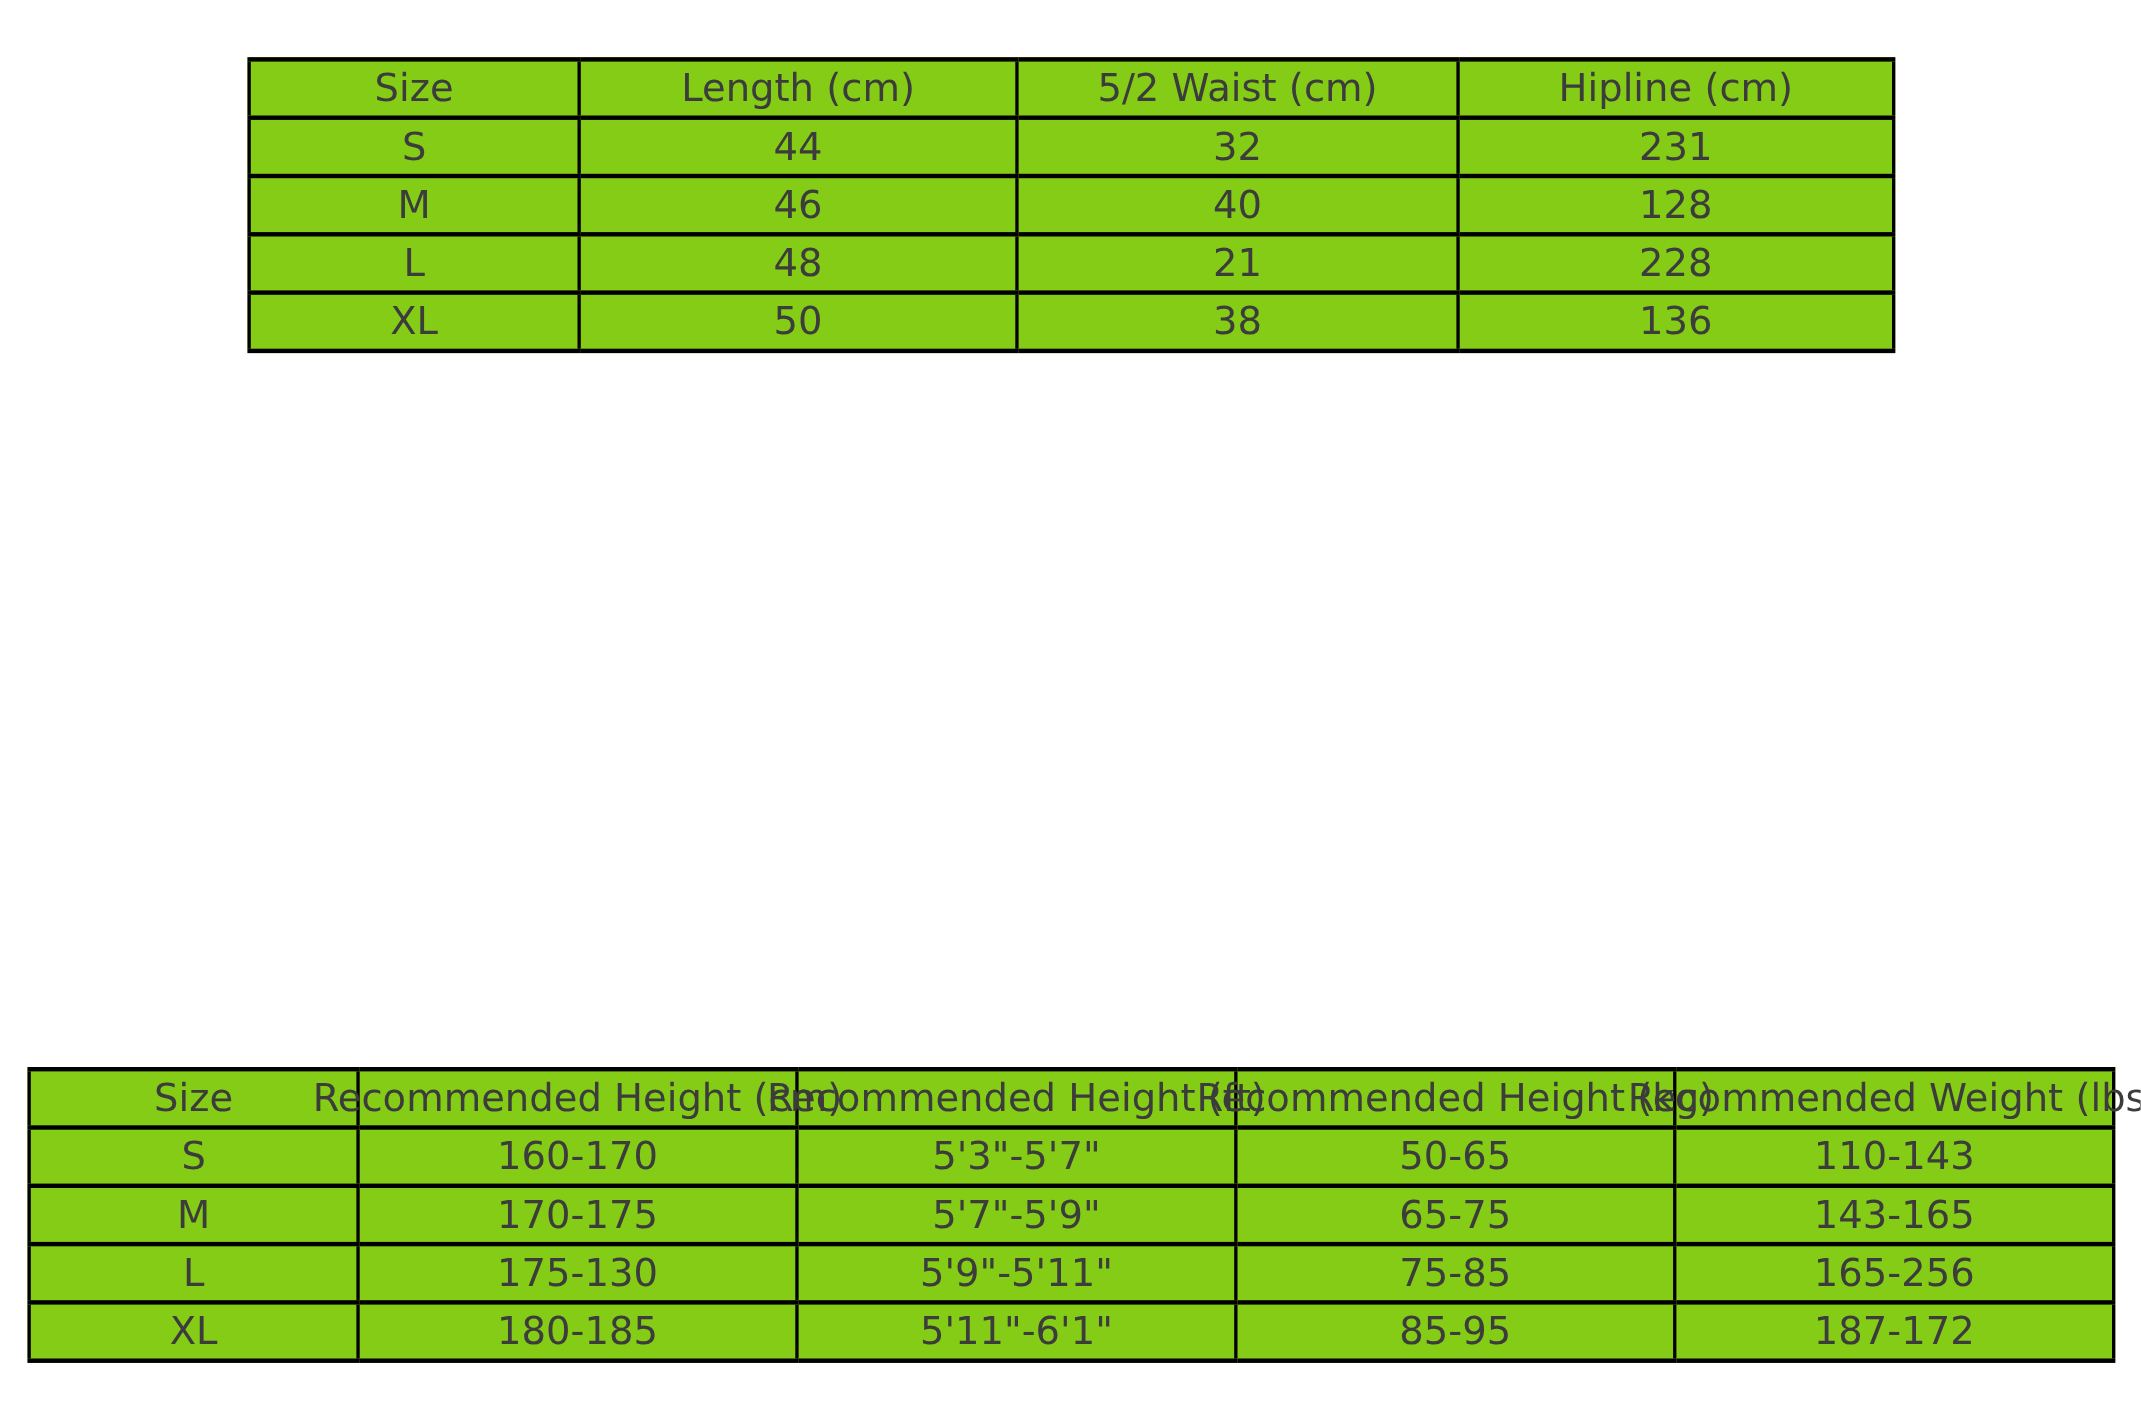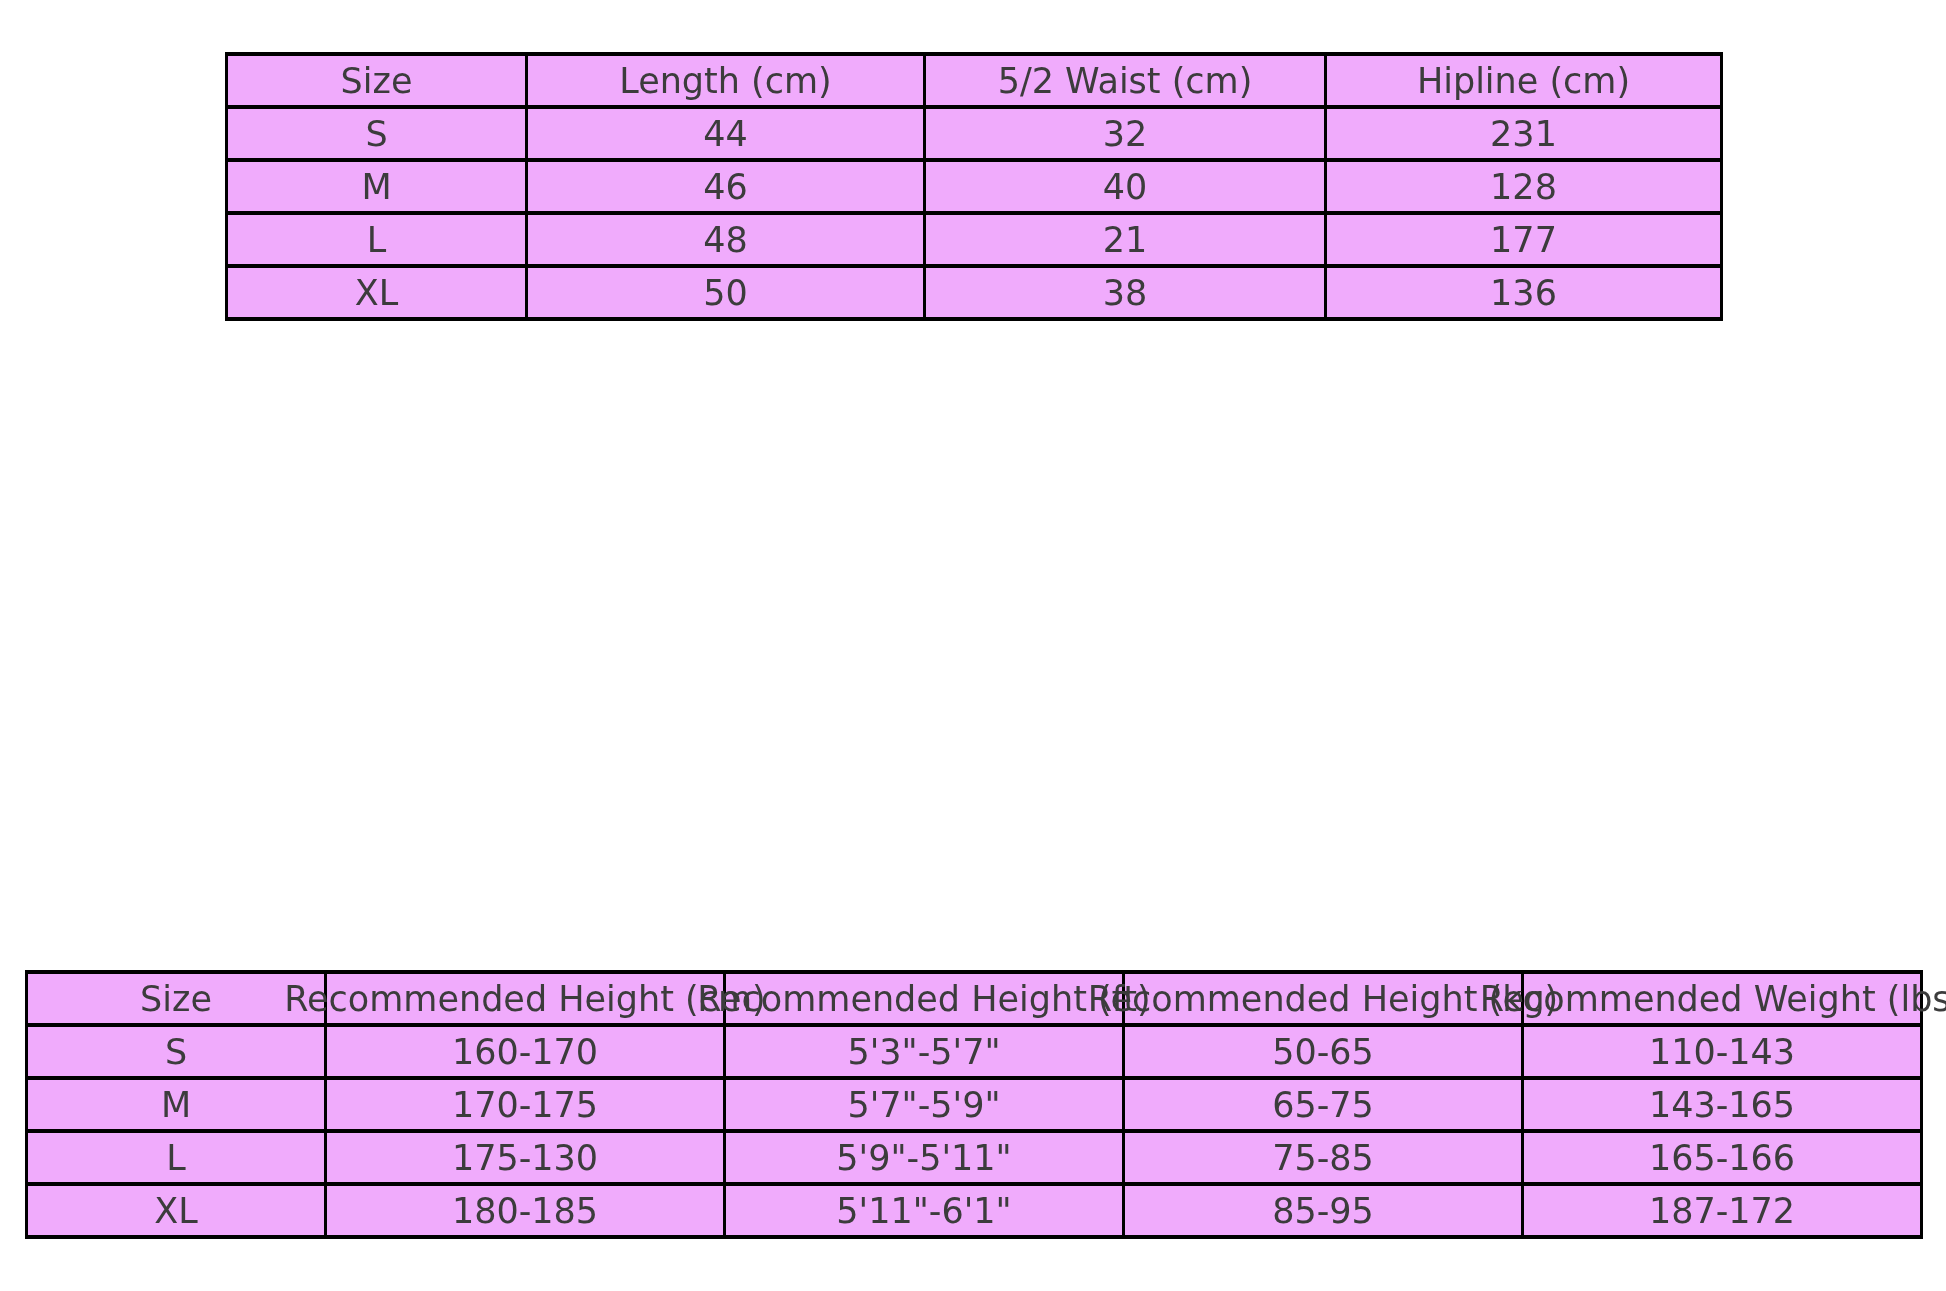--- a/index.html
+++ b/index.html
@@ -16,21 +16,21 @@
   }
   .tbl-wrap {
     position: absolute;
   }
   #top-table-wrap  { left: 225px; top: 52px; }
   #bottom-table-wrap { left: 25px; top: 970px; }
 
   table.size-table {
     border-collapse: collapse;
     table-layout: fixed;
-    background: #f0abfc;
+    background: #84cc16;
   }
   table.size-table tr {
     height: 53px;
   }
   table.size-table td {
     border-style: solid;
     border-color: #000000;
     border-width: 4px 3px;       
     padding: 0;
     text-align: center;
@@ -81,21 +81,21 @@
     <tr>
       <td>M</td>
       <td>46</td>
       <td>40</td>
       <td>128</td>
     </tr>
     <tr>
       <td>L</td>
       <td>48</td>
       <td>21</td>
-      <td>177</td>
+      <td>228</td>
     </tr>
     <tr>
       <td>XL</td>
       <td>50</td>
       <td>38</td>
       <td>136</td>
     </tr>
   </tbody>
     </table>
 </div>
@@ -139,21 +139,21 @@
       <td>170-175</td>
       <td>5'7"-5'9"</td>
       <td>65-75</td>
       <td>143-165</td>
     </tr>
     <tr>
       <td>L</td>
       <td>175-130</td>
       <td>5'9"-5'11"</td>
       <td>75-85</td>
-      <td>165-166</td>
+      <td>165-256</td>
     </tr>
     <tr>
       <td>XL</td>
       <td>180-185</td>
       <td>5'11"-6'1"</td>
       <td>85-95</td>
       <td>187-172</td>
     </tr>
   </tbody>
     </table>

